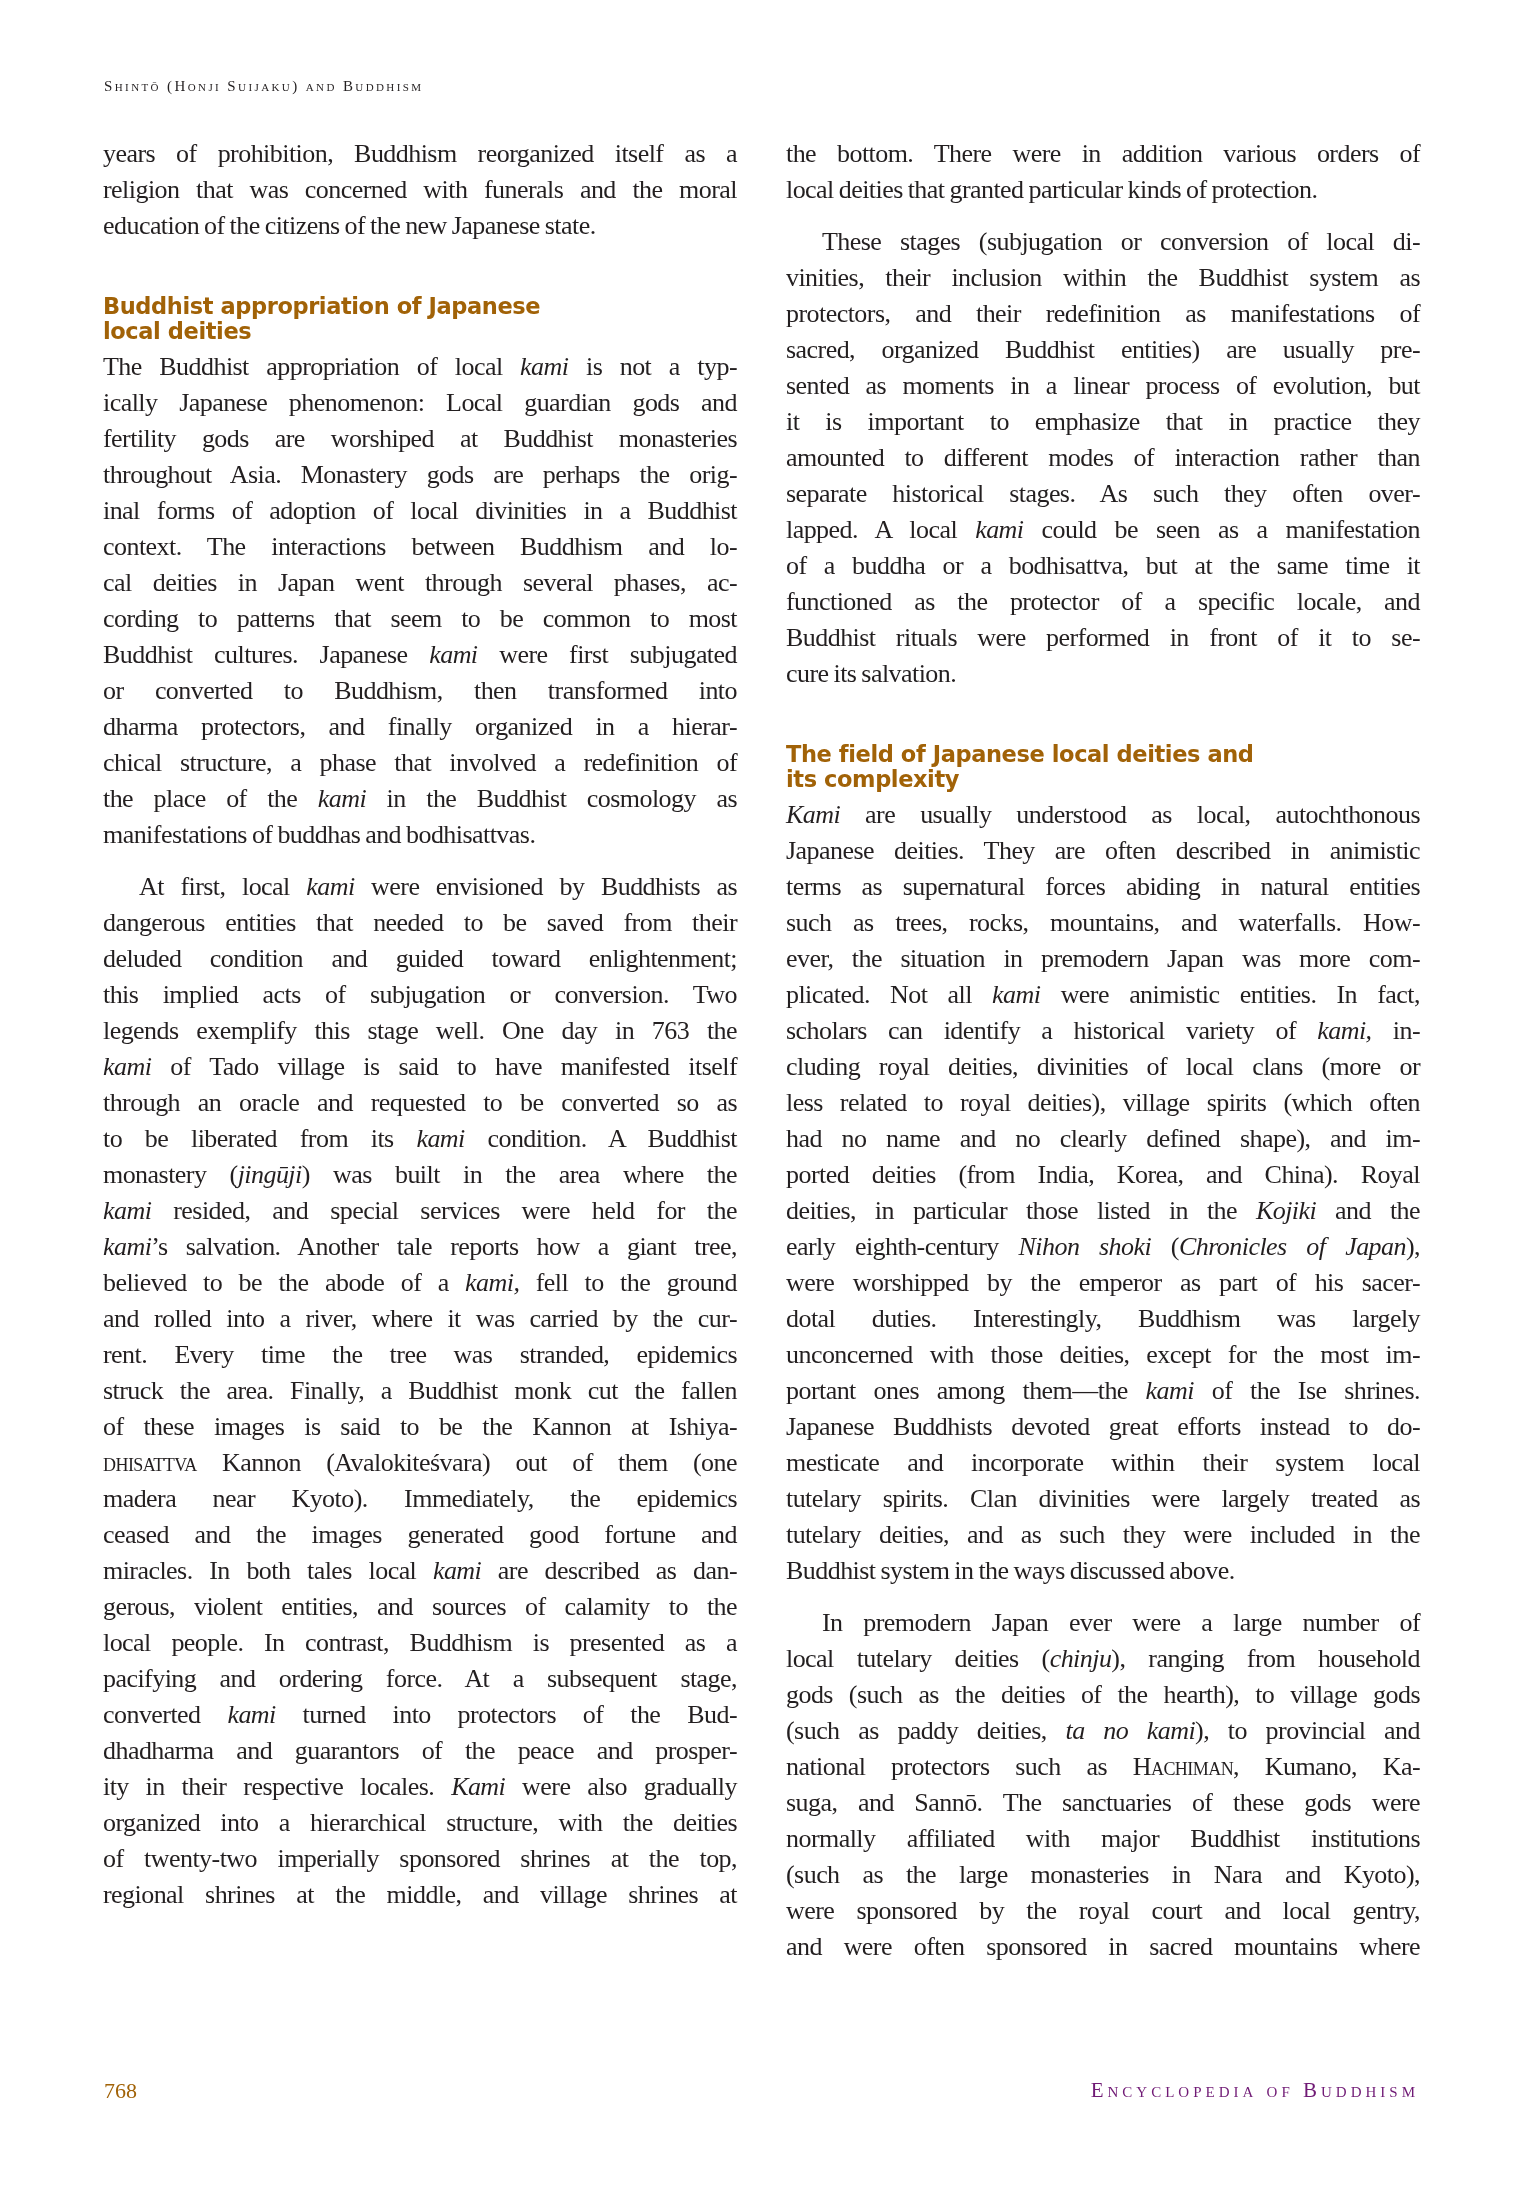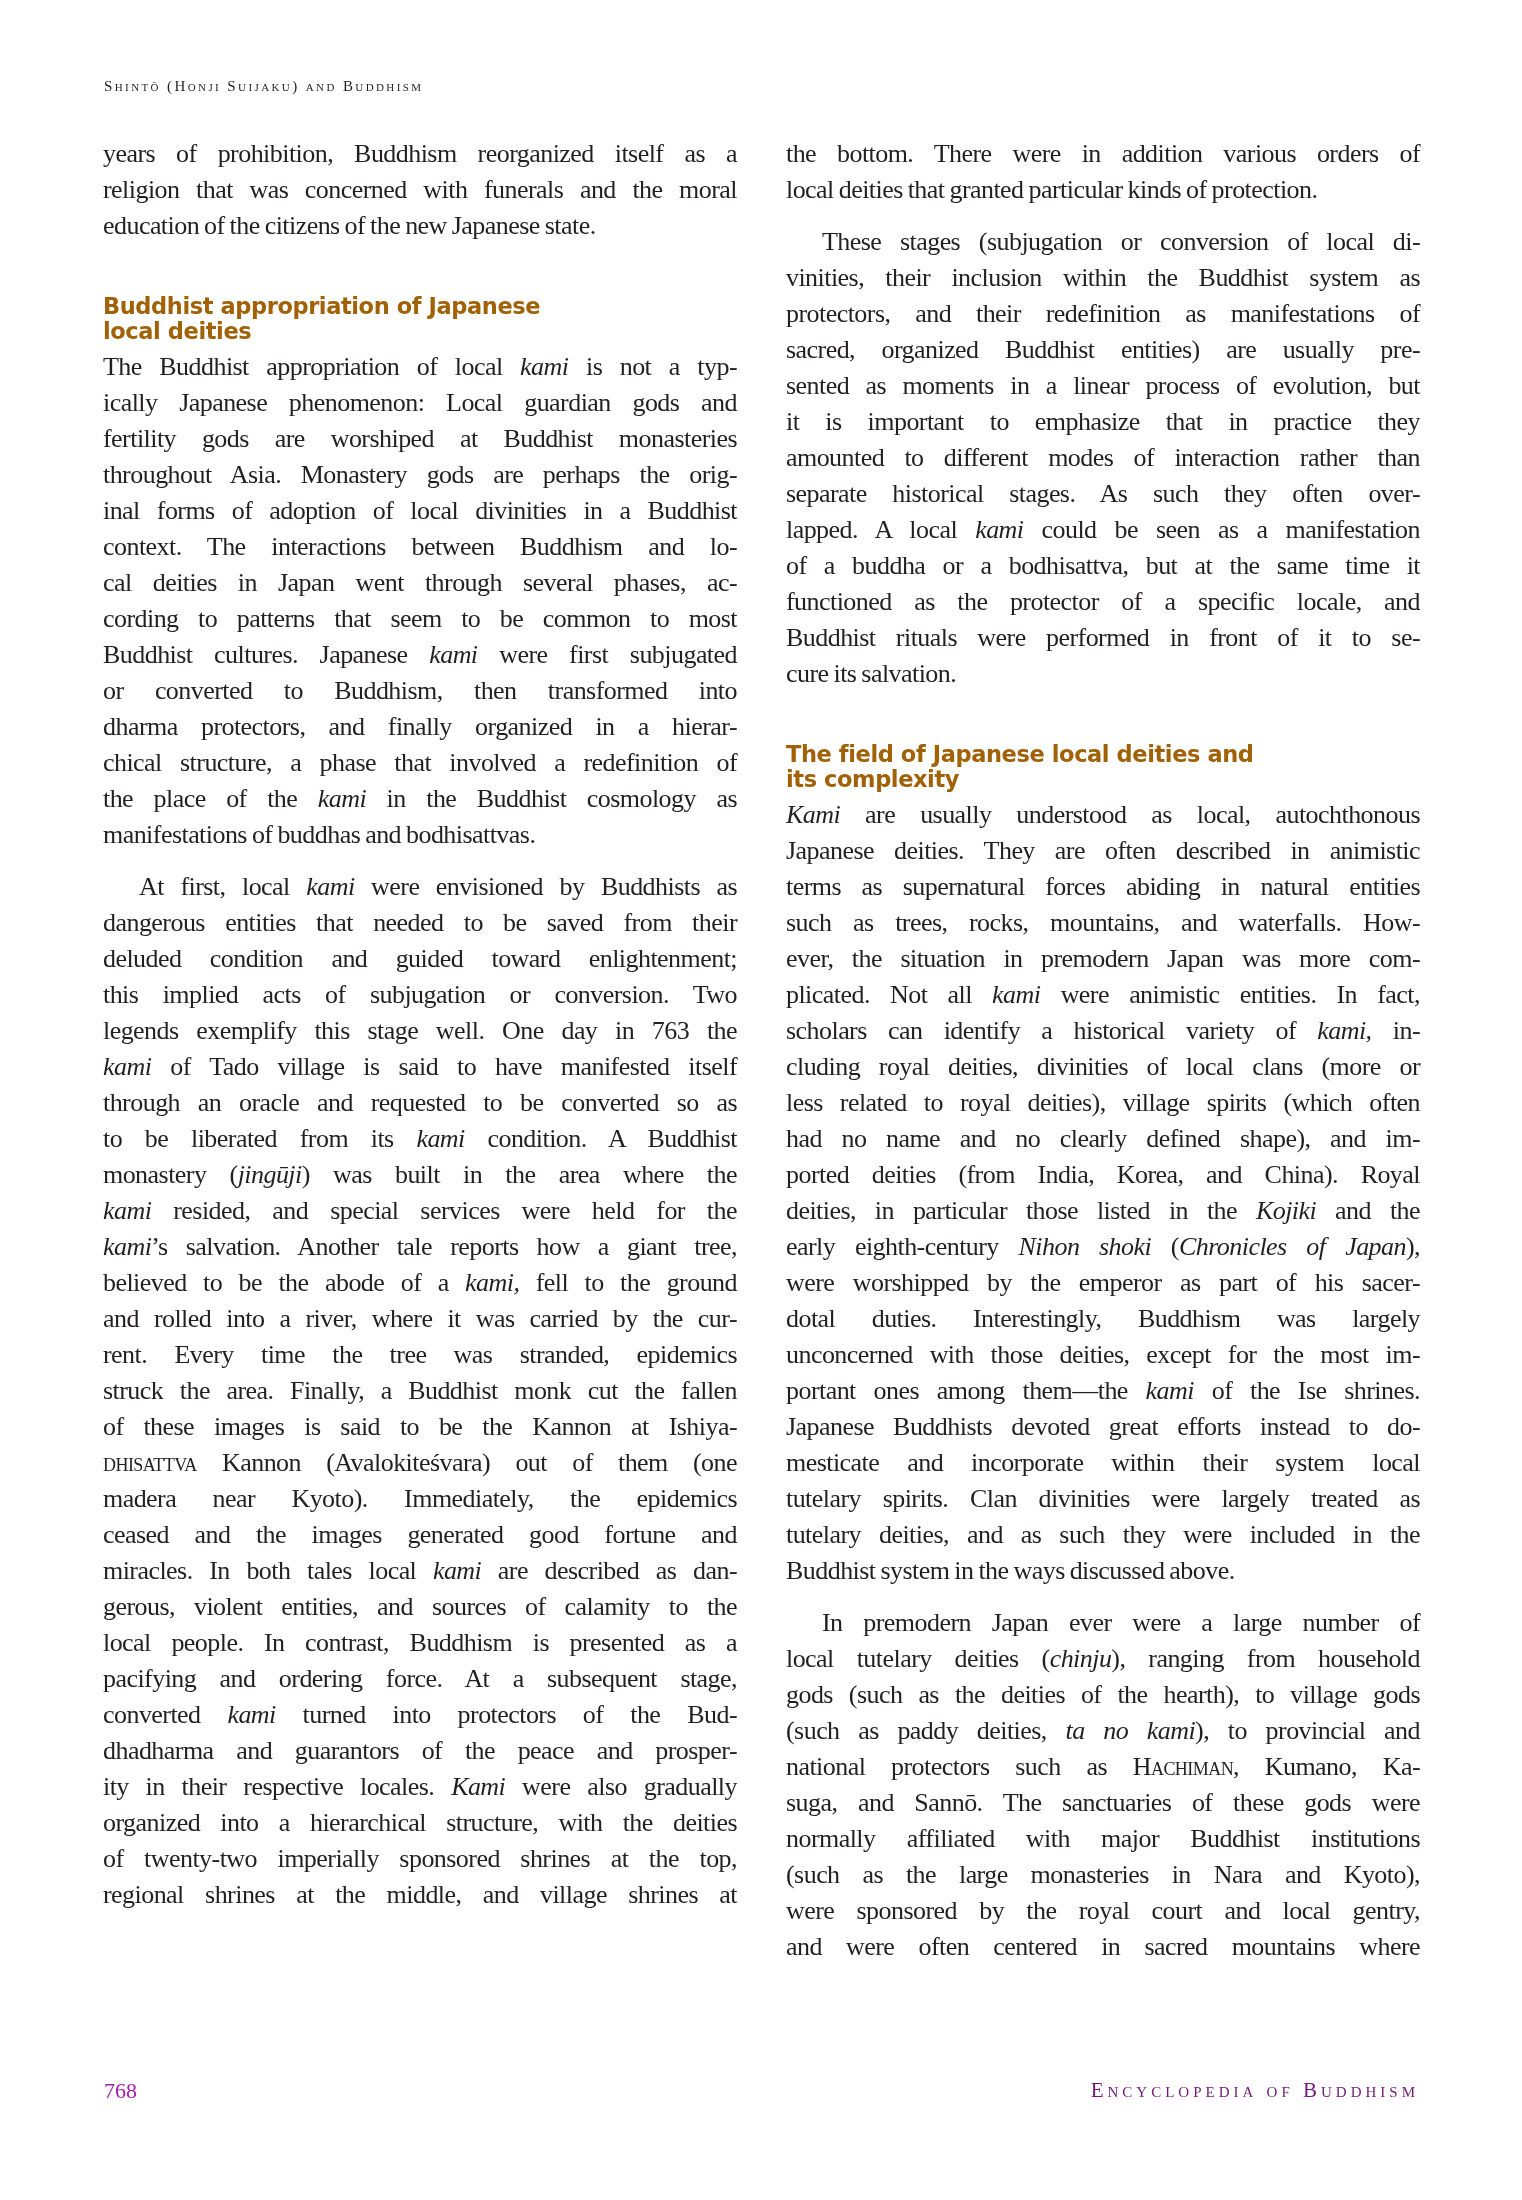--- a/index.html
+++ b/index.html
@@ -25,21 +25,21 @@
   .sc { font-variant: small-caps; }
   .gap { height: 16px; }
   .gap-big { height: 44px; }
   .heading {
     font-family: "DejaVu Sans", sans-serif; font-weight: bold; font-size: 22.5px;
     line-height: 25px; letter-spacing: -0.4px; color: #a16207;
   }
   .heading-wrap { padding-top: 6px; padding-bottom: 5px; }
   .folio {
     position: absolute; top: 2078px; left: 104px;
-    font-family: "Liberation Serif", serif; font-size: 22px; color: #a21caf;
+    font-family: "Liberation Serif", serif; font-size: 22px; color: #a16207;
   }
   .footer-title {
     position: absolute; top: 2078px; right: 103px;
     font-family: "Liberation Serif", serif; font-size: 21px; letter-spacing: 4px;
     font-variant: small-caps; color: #701a75; white-space: nowrap;
   }
 </style>
 </head>
 <body>
 
@@ -160,18 +160,18 @@
   <div>
       <div class="line indent">In premodern Japan ever were a large number of</div>
       <div class="line">local tutelary deities (<i>chinju</i>), ranging from household</div>
       <div class="line">gods (such as the deities of the hearth), to village gods</div>
       <div class="line">(such as paddy deities, <i>ta no kami</i>), to provincial and</div>
       <div class="line">national protectors such as <span class="sc">Hachiman</span>, Kumano, Ka-</div>
       <div class="line">suga, and Sannō. The sanctuaries of these gods were</div>
       <div class="line">normally affiliated with major Buddhist institutions</div>
       <div class="line">(such as the large monasteries in Nara and Kyoto),</div>
       <div class="line">were sponsored by the royal court and local gentry,</div>
-      <div class="line">and were often centered in sacred mountains where</div>
+      <div class="line">and were often sponsored in sacred mountains where</div>
     </div>
 </div>
 
 <div class="folio">768</div>
 <div class="footer-title">Encyclopedia of Buddhism</div>
 
 </body></html>

